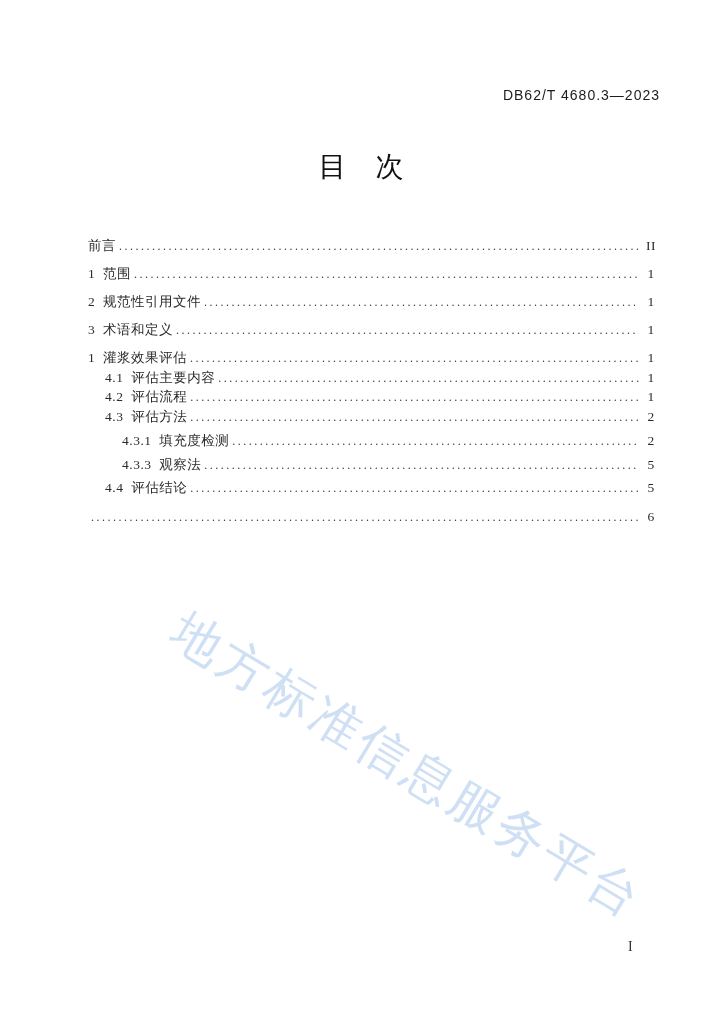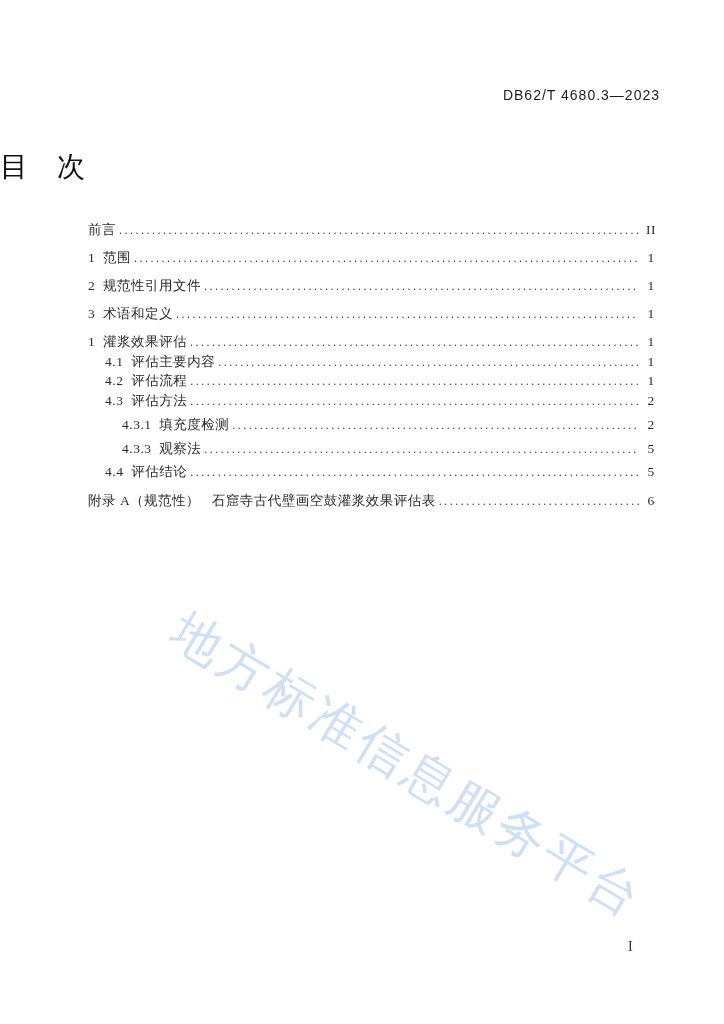--- a/index.html
+++ b/index.html
@@ -26,21 +26,21 @@
     letter-spacing: 1px;
     color: #1c1c1c;
     text-align: right;
   }
   .title {
     position: absolute;
     top: 148px;
     left: 0;
     width: 100%;
     margin: 0;
-    text-align: left;
+    text-align: center;
     font-size: 28px;
     font-weight: 500;
     letter-spacing: 2px;
     white-space: pre;
     color: #111;
   }
   .toc {
     position: absolute;
     top: 222px;
     left: 88px;
@@ -49,21 +49,21 @@
   .toc-row {
     display: flex;
     align-items: baseline;
     font-size: 13.5px;
     line-height: 16px;
     color: #2b2b2b;
   }
   .toc-row.indent0 { margin-top: 12px; padding-left: 0; }
   .toc-row.indent1 { margin-top: 3.5px; padding-left: 17px; }
   .toc-row.indent2 { margin-top: 8px; padding-left: 34px; }
-  .toc-row:first-child { margin-top: 0; }
+  .toc-row:first-child { margin-top: 16px; }
   .toc-row:nth-last-child(2) { margin-top: 7px; }
   .toc-row:last-child { margin-top: 13px; }
   .toc-label {
     white-space: pre;
     letter-spacing: 0.5px;
     flex: 0 0 auto;
   }
   .toc-leader {
     flex: 1 1 auto;
     overflow: hidden;
@@ -164,21 +164,20 @@
     <span class="toc-label">4.3.3  观察法</span>
     <span class="toc-leader"></span>
     <span class="toc-page">5</span>
   </div>
       <div class="toc-row indent1">
     <span class="toc-label">4.4  评估结论</span>
     <span class="toc-leader"></span>
     <span class="toc-page">5</span>
   </div>
       <div class="toc-row indent0">
-    <span class="toc-label">附录 A（规范性）   石窟寺古代壁画空鼓灌浆效果评估表</span>
     <span class="toc-leader"></span>
     <span class="toc-page">6</span>
   </div>
     </div>
 
   <div class="watermark" style="color: rgb(199, 219, 244);">地方标准信息服务平台</div>
 
   <div class="page-num">I</div>
 
 </div>

